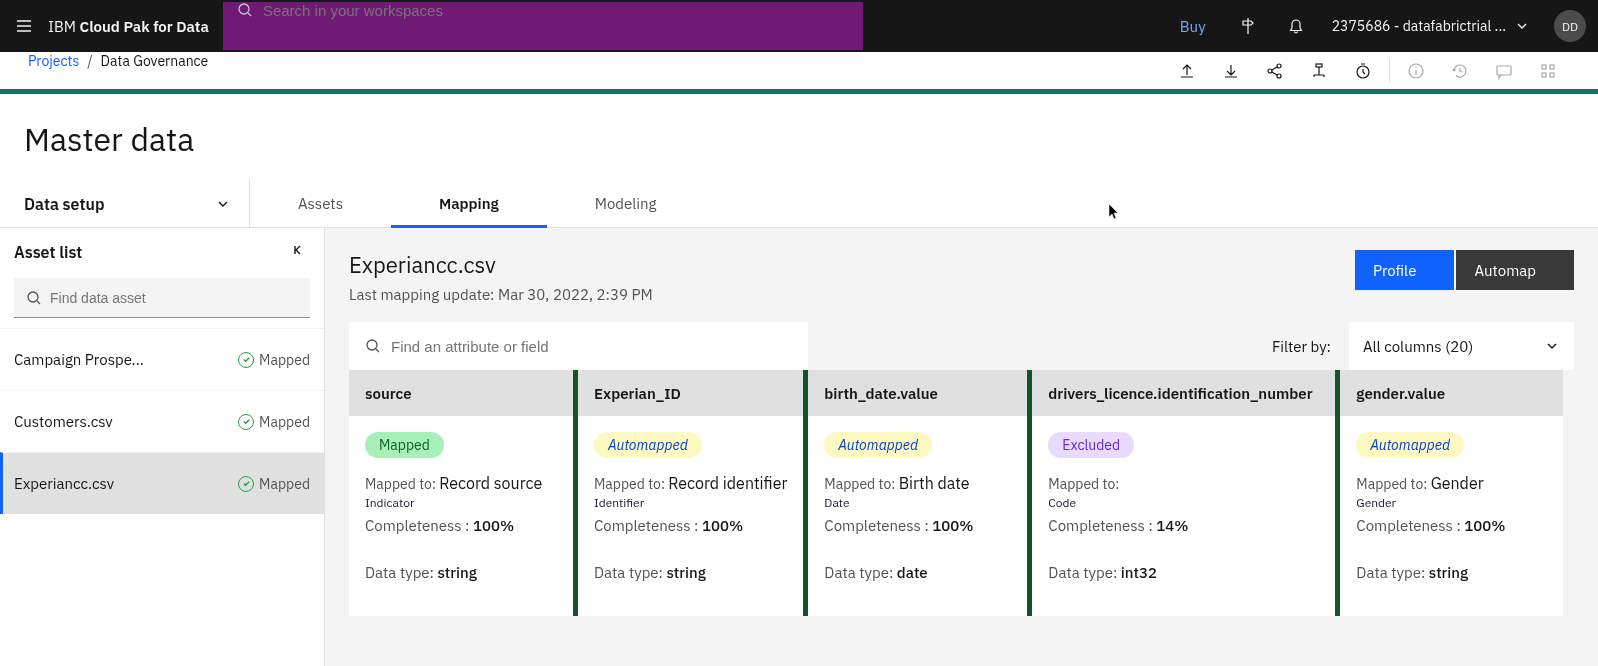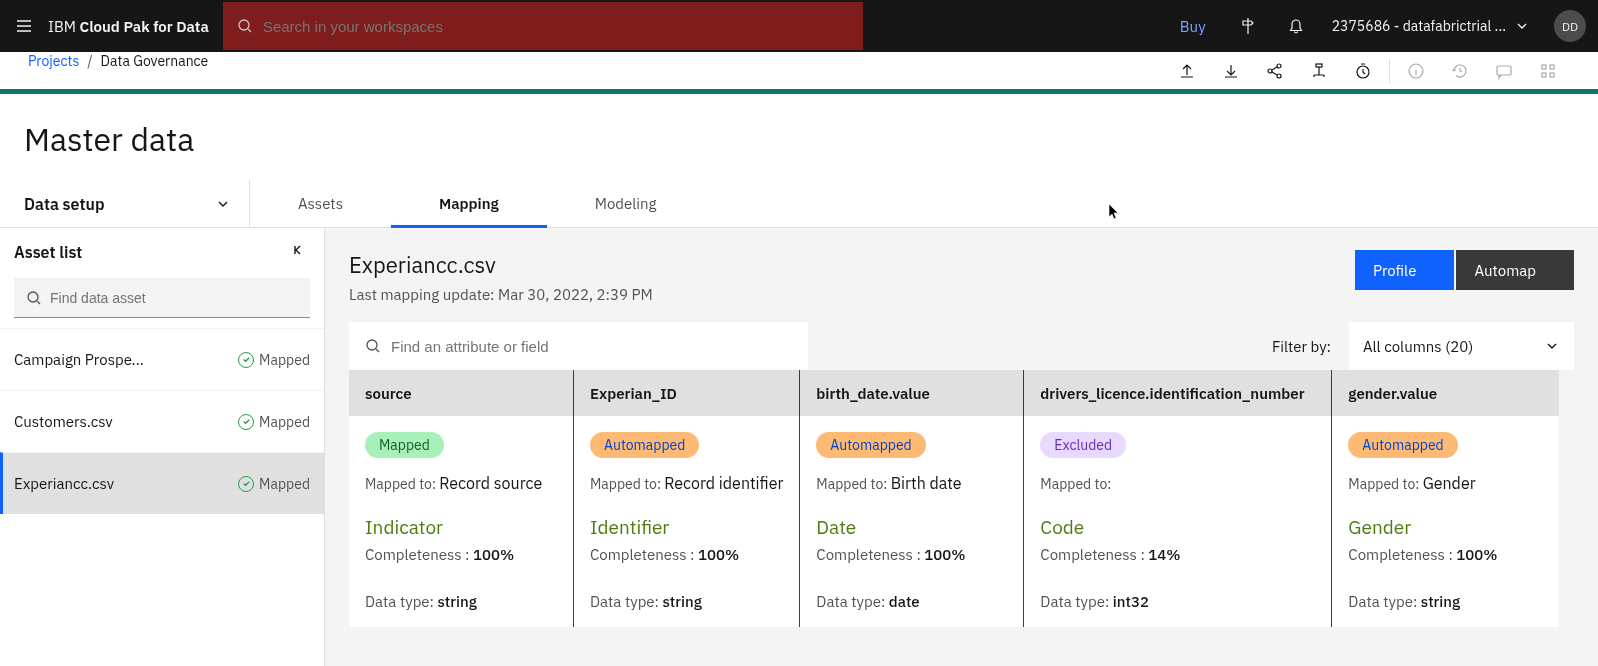--- a/index.html
+++ b/index.html
@@ -3,21 +3,21 @@
 <meta charset="utf-8">
 <style>
   * { box-sizing: border-box; margin: 0; padding: 0; }
   body { font-family: "IBM Plex Sans", -apple-system, Helvetica, Arial, sans-serif; font-size: 14px; color: #161616; background: #fff; width: 1598px; height: 666px; overflow: hidden; }
 
   
   .topbar { height: 52px; background: #161616; display: flex; align-items: center; color: #f4f4f4; }
   .hamburger { width: 48px; display: flex; align-items: center; justify-content: center; cursor: pointer; }
   .brand { font-size: 15px; margin-right: 14px; white-space: nowrap; }
   .brand .bold { font-weight: 600; }
-  .searchbar { flex: 0 0 640px; height: 48px; background: #7f1d1d; display: flex; align-items: flex-start; padding: 16px 14px; }
+  .searchbar { flex: 0 0 640px; height: 48px; background: #701a75; display: flex; align-items: flex-start; padding: 0 14px; }
   .searchbar input { flex: 1; background: transparent; border: none; color: #c6c6c6; font-size: 15px; outline: none; margin-left: 10px; }
   .topbar-spacer { flex: 1; }
   .buy { color: #78a9ff; font-size: 15px; padding: 0 18px; cursor: pointer; }
   .top-icon { width: 48px; display: flex; align-items: center; justify-content: center; cursor: pointer; color: #f4f4f4; }
   .account { display: flex; align-items: center; padding: 0 12px; cursor: pointer; font-size: 14px; color: #f4f4f4; gap: 8px; }
   .avatar { width: 32px; height: 32px; border-radius: 50%; background: #4c4c4c; display: flex; align-items: center; justify-content: center; font-size: 12px; margin: 0 12px; }
 
   
   .subbar { height: 42px; display: flex; padding: 0 28px; border-bottom: 5px solid #0f766e; }
   .crumb-link { color: #0f62fe; cursor: pointer; }
@@ -64,33 +64,33 @@
   .btn-secondary { background: #393939; color: #fff; height: 40px; padding: 0 38px 0 18px; display: flex; align-items: center; font-size: 15px; cursor: pointer; }
 
   .filter-row { display: flex; align-items: center; padding: 0 24px; gap: 18px; }
   .attr-search { flex: 1; max-width: 840px; height: 48px; background: #fff; display: flex; align-items: center; padding: 0 16px; }
   .attr-search input { flex: 1; border: none; outline: none; font-size: 15px; margin-left: 10px; color: #525252; }
   .filter-label { font-size: 15px; color: #161616; }
   .filter-dd { height: 48px; min-width: 225px; background: #fff; display: flex; align-items: center; justify-content: space-between; padding: 0 14px; cursor: pointer; font-size: 15px; }
 
   
   .columns { display: flex; margin: 0 0 0 8px; overflow: hidden; }
-  .col { min-width: 224px; flex: 0 0 auto; background: #fff; margin-left: 0; border-left: 1px solid #14532d; }
+  .col { min-width: 224px; flex: 0 0 auto; background: #fff; margin-left: 0; border-left: 5px solid #14532d; }
   .col:first-child { border-left: none; margin-left: 16px; }
   .col-wide { min-width: 308px; }
   .col-med { min-width: 228px; }
   .col-head { height: 46px; background: #e0e0e0; display: flex; align-items: center; padding: 0 16px; font-weight: 600; font-size: 15px; }
   .col-body { padding: 16px; min-height: 200px; }
   .pill { display: inline-block; padding: 4px 14px; border-radius: 16px; font-size: 14px; }
   .pill-green { background: #a7f0ba; color: #0e6027; }
-  .pill-blue { background: #fdba74; color: #0043ce; }
+  .pill-blue { background: #fef9c3; color: #0043ce; font-style: italic; }
   .pill-purple { background: #e8daff; color: #6929c4; }
   .mapped-to { font-size: 14px; color: #525252; margin-top: 14px; line-height: 1.4; }
   .mapped-to .val { color: #161616; font-size: 16px; }
-  .attr-line { font-size: 19px; color: #4d7c0f; margin-top: 20px; }
+  .attr-line { font-size: 12px; color: #0f172a; }
   .comp-line { font-size: 15px; color: #525252; margin-top: 6px; }
   .comp-line .pct { color: #161616; font-weight: 500; }
   .dtype { font-size: 15px; color: #525252; margin-top: 28px; }
   .dtype .val { color: #161616; font-weight: 500; }
 
   
   .ico16 { width: 16px; height: 16px; }
   .ico20 { width: 20px; height: 20px; }
   
   

